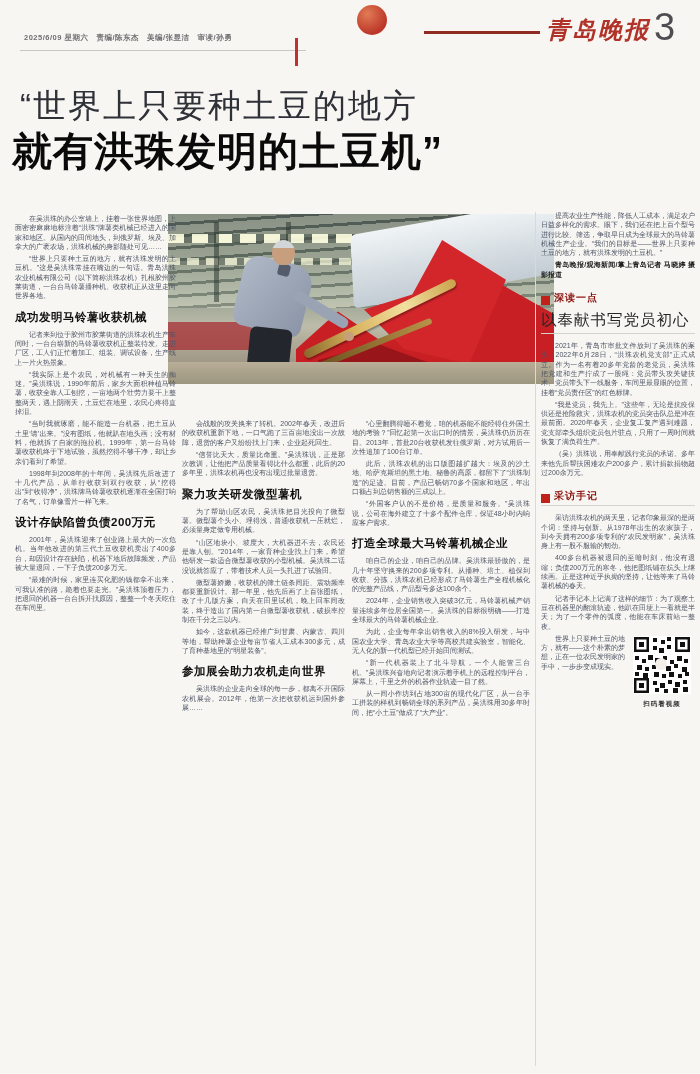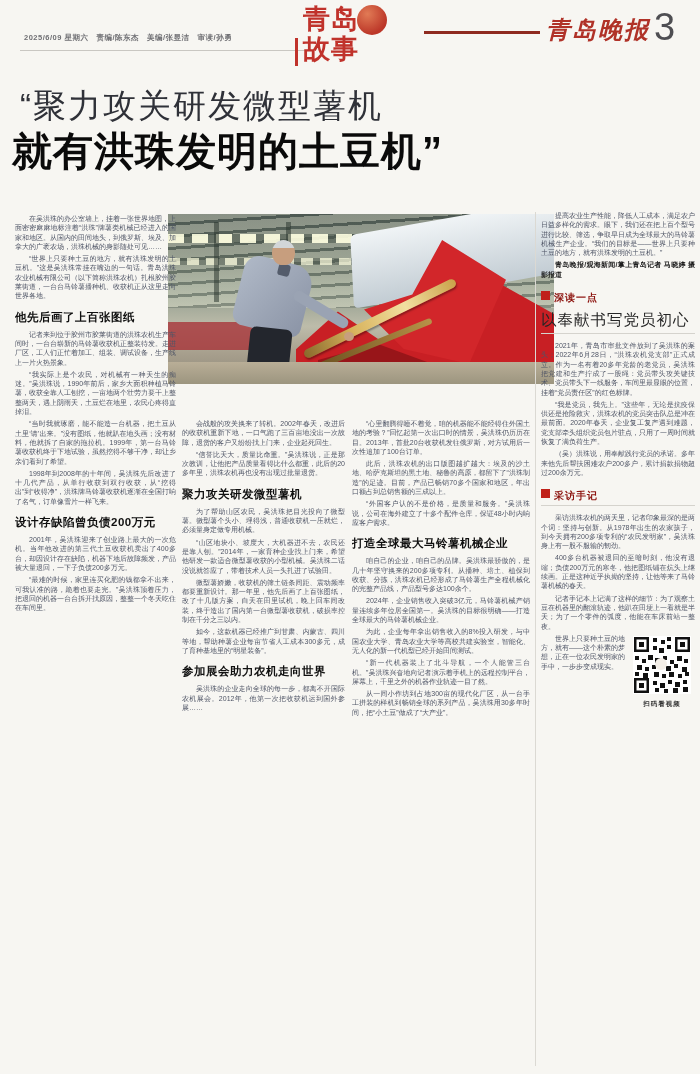--- a/index.html
+++ b/index.html
@@ -70,51 +70,47 @@
   .col2{left:182px;width:163px;}
   .col3{left:352px;width:178px;}
   .col p{font-size:7px;line-height:9.3px;text-align:justify;color:#4f5566;margin:0 0 3px;text-indent:2em;}
   .col h3{font-size:11.5px;color:#101010;margin:9px 0 5px;letter-spacing:.5px;font-weight:700;}
 
   
   .vrule{position:absolute;left:535px;top:212px;width:1px;height:854px;background:#dbd9d3;}
   .sidebar{position:absolute;left:541px;top:211px;width:154px;height:856px;overflow:hidden;}
   .sidebar p{font-size:7px;line-height:9.3px;text-align:justify;color:#4f5566;margin:0 0 3px;text-indent:2em;}
   .byline{font-weight:700;color:#1e1e1e !important;}
-  .sec-label{display:flex;align-items:flex-start;gap:4px;margin-top:12px;}
+  .sec-label{display:flex;align-items:flex-end;gap:4px;margin-top:12px;}
   .sec-label .sq{width:9px;height:9px;background:#c0211a;flex:0 0 auto;}
   .sec-label .lbl{font-size:10px;font-weight:800;color:#8d140f;letter-spacing:1px;}
   .sec-title{font-family:"Liberation Serif",serif;font-size:15.5px;font-weight:400;color:#262626;
     margin:5px 0 2px;letter-spacing:1px;}
   .title-rule{height:1px;background:#d5d3cd;margin:2px 0 7px;}
   .qr-wrap{float:right;width:66px;margin:2px 0 2px 4px;text-align:center;}
   .qr-cap{font-size:6.5px;font-weight:700;color:#333;margin-top:2px;letter-spacing:1px;}
 </style>
 </head>
 <body>
 
 <div class="page">
 
   <div class="meta">2025/6/09 星期六　责编/陈东杰　美编/张昱洁　审读/孙勇</div>
   <div class="meta-rule"></div>
 
   <div class="stamp">
     <div class="stamp-circle"></div>
     <div class="stamp-bar"></div>
-    <div class="stamp-text">
-      <div>青岛</div>
-      <div>故事</div>
-    </div>
   </div>
 
   <div class="head-red-line"></div>
   <div class="masthead">青岛晚报</div>
   <div class="pagenum">3</div>
 
-  <div class="hl1">“聚力攻关研发微型薯机</div>
+  <div class="hl1">“世界上只要种土豆的地方</div>
   <div class="hl2">就有洪珠发明的土豆机”</div>
 
   <div class="photo">
     <div class="skylight"></div>
     <div class="skylight2"></div>
     <div class="post1"></div>
     <div class="post2"></div>
     <div class="bg-red"></div>
     <div class="hood"></div>
     <div class="machine-main"></div>
@@ -129,21 +125,21 @@
       <div class="arm"></div>
       <div class="hand"></div>
       <div class="legs"></div>
     </div>
     <div class="floor"></div>
   </div>
 
   <div class="col col1">
     <p>在吴洪珠的办公室墙上，挂着一张世界地图，上面密密麻麻地标注着“洪珠”牌薯类机械已经进入的国家和地区。从国内的田间地头，到俄罗斯、埃及、加拿大的广袤农场，洪珠机械的身影随处可见……</p>
     <p>“世界上只要种土豆的地方，就有洪珠发明的土豆机。”这是吴洪珠常挂在嘴边的一句话。青岛洪珠农业机械有限公司（以下简称洪珠农机）扎根胶州胶莱街道，一台台马铃薯播种机、收获机正从这里走向世界各地。</p>
-    <h3>他先后画了上百张图纸</h3>
+    <h3>成功发明马铃薯收获机械</h3>
     <p>记者来到位于胶州市胶莱街道的洪珠农机生产车间时，一台台崭新的马铃薯收获机正整装待发。走进厂区，工人们正忙着加工、组装、调试设备，生产线上一片火热景象。</p>
     <p>“我实际上是个农民，对机械有一种天生的痴迷。”吴洪珠说，1990年前后，家乡大面积种植马铃薯，收获全靠人工刨挖，一亩地两个壮劳力要干上整整两天，遇上阴雨天，土豆烂在地里，农民心疼得直掉泪。</p>
     <p>“当时我就琢磨，能不能造一台机器，把土豆从土里‘请’出来。”没有图纸，他就趴在地头画；没有材料，他就拆了自家的拖拉机。1999年，第一台马铃薯收获机终于下地试验，虽然挖得不够干净，却让乡亲们看到了希望。</p>
     <p>1998年到2008年的十年间，吴洪珠先后改进了十几代产品，从单行收获到双行收获，从“挖得出”到“收得净”，洪珠牌马铃薯收获机逐渐在全国打响了名气，订单像雪片一样飞来。</p>
     <h3>设计存缺陷曾负债200万元</h3>
     <p>2001年，吴洪珠迎来了创业路上最大的一次危机。当年他改进的第三代土豆收获机卖出了400多台，却因设计存在缺陷，机器下地后故障频发，产品被大量退回，一下子负债200多万元。</p>
     <p>“最难的时候，家里连买化肥的钱都拿不出来，可我认准的路，跪着也要走完。”吴洪珠顶着压力，把退回的机器一台台拆开找原因，整整一个冬天吃住在车间里。</p>
   </div>
 
   <div class="col col2">

